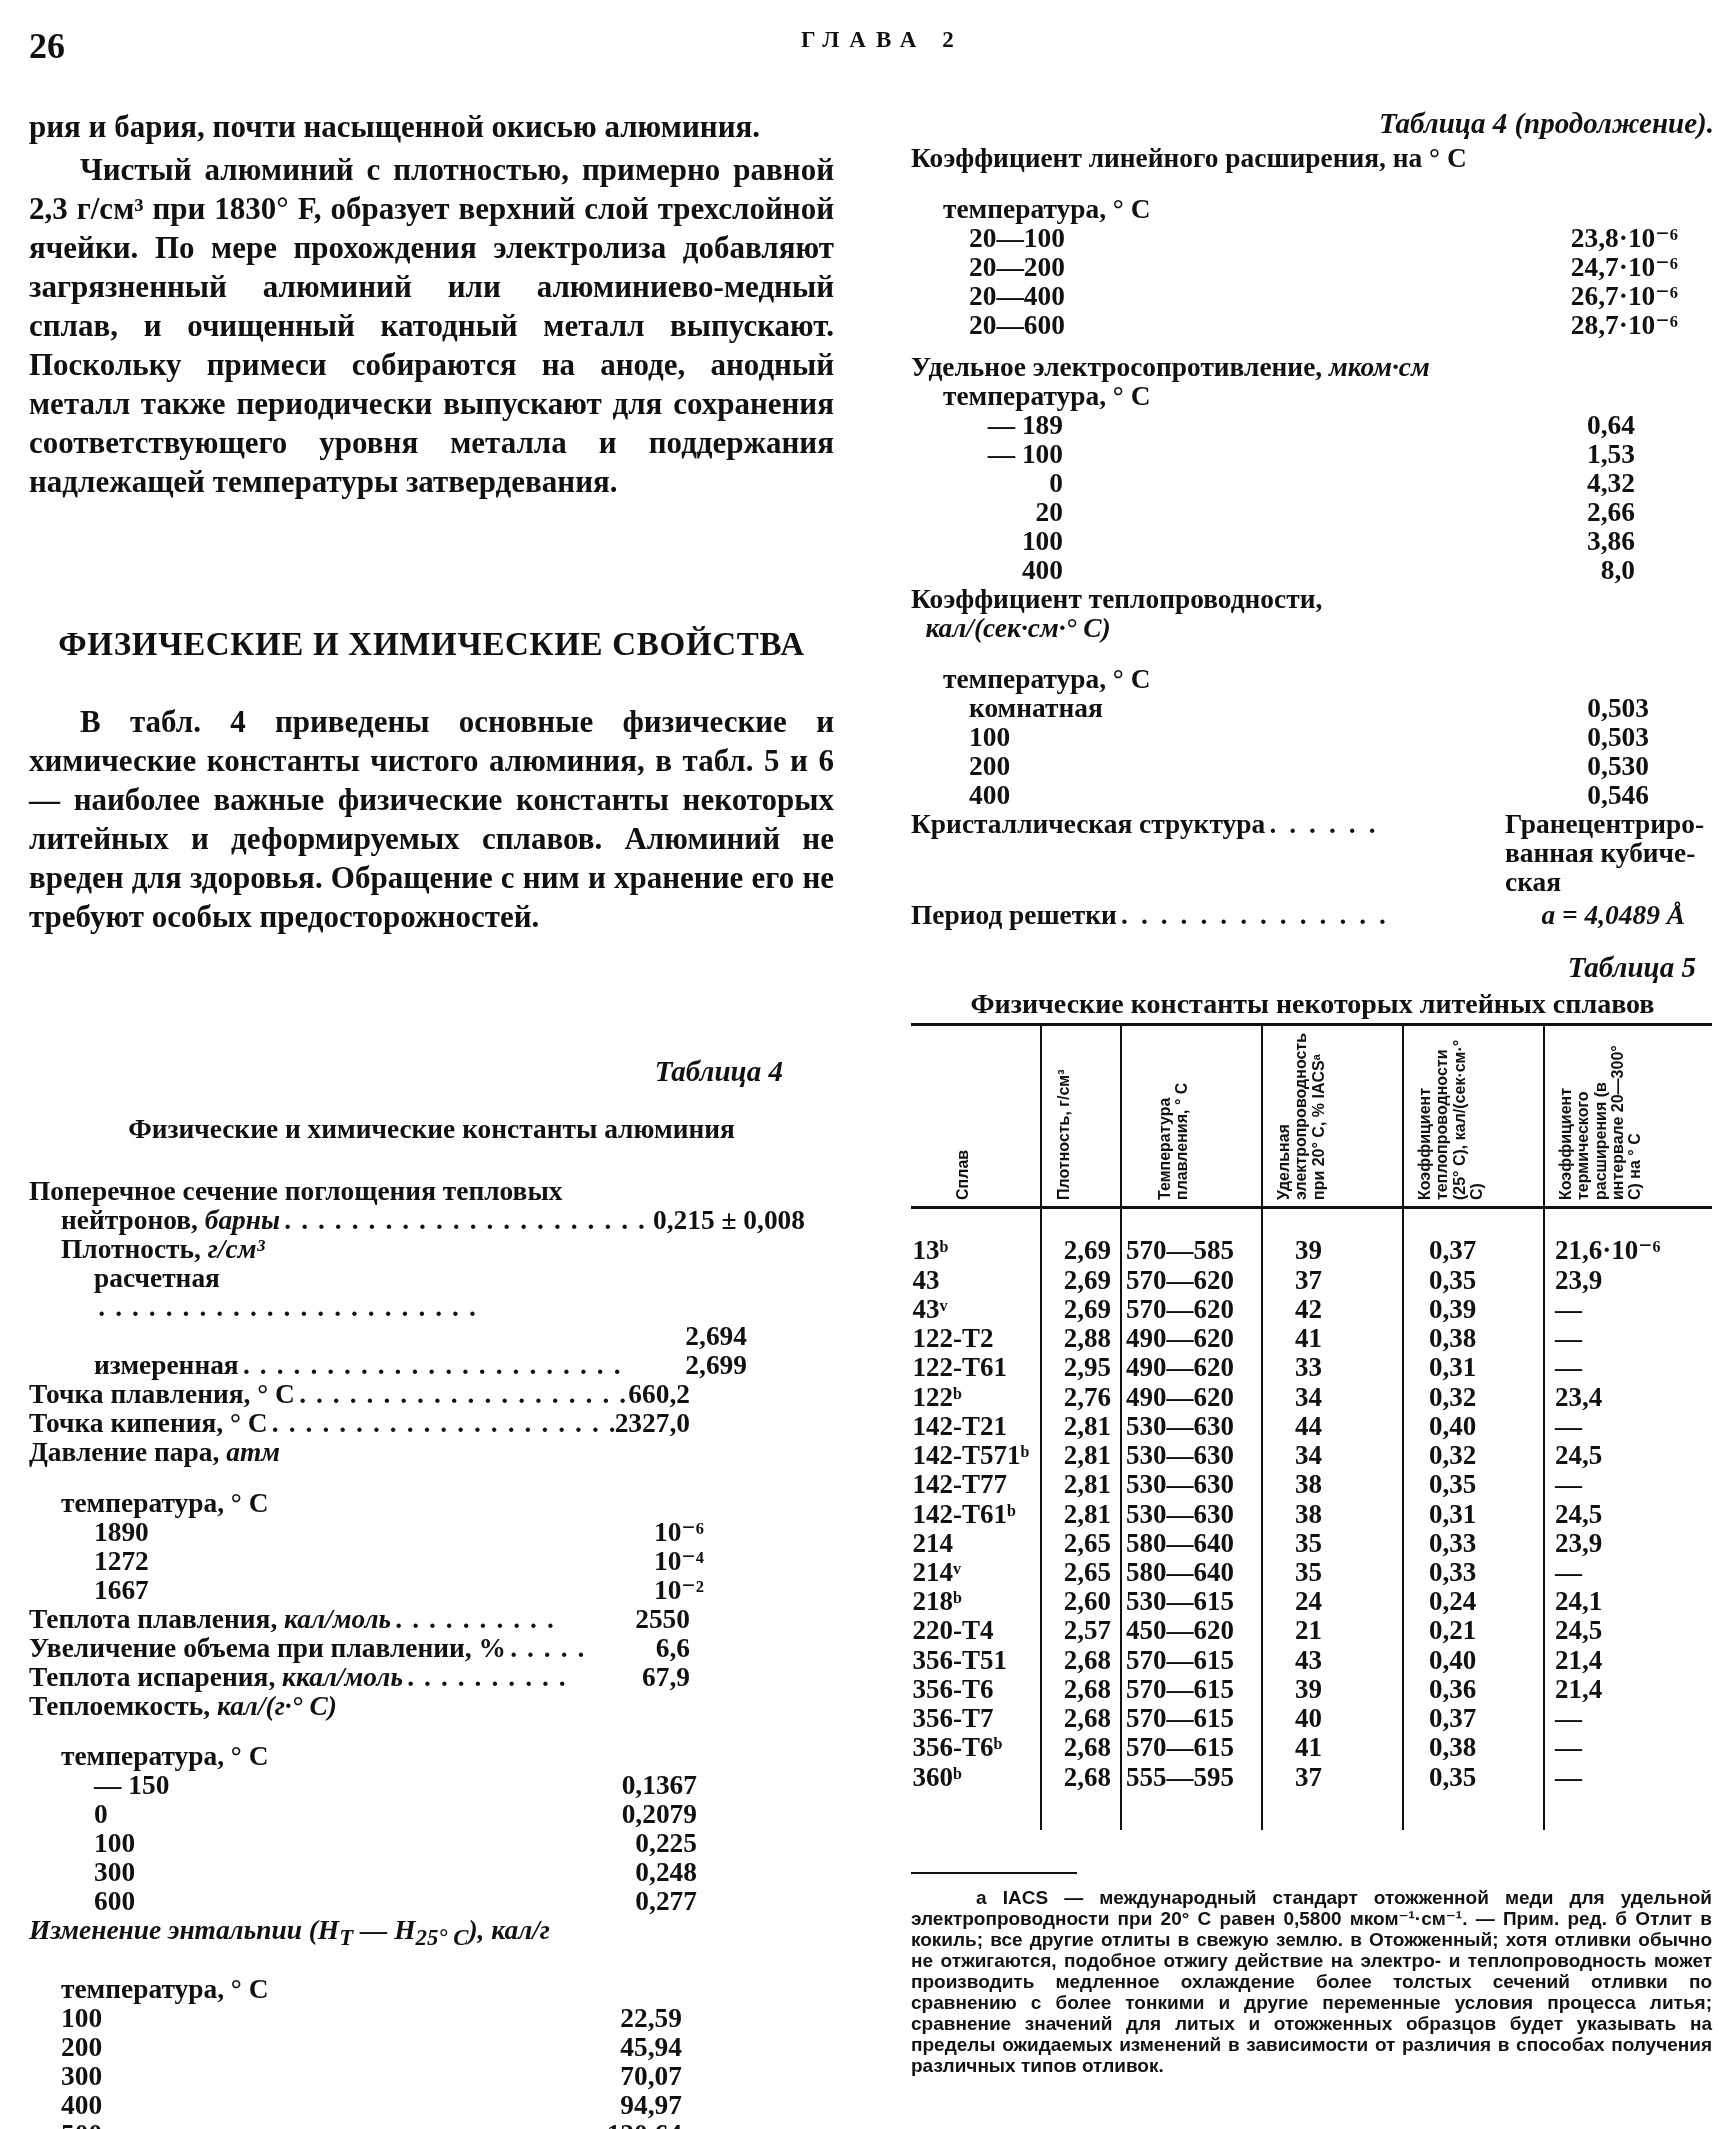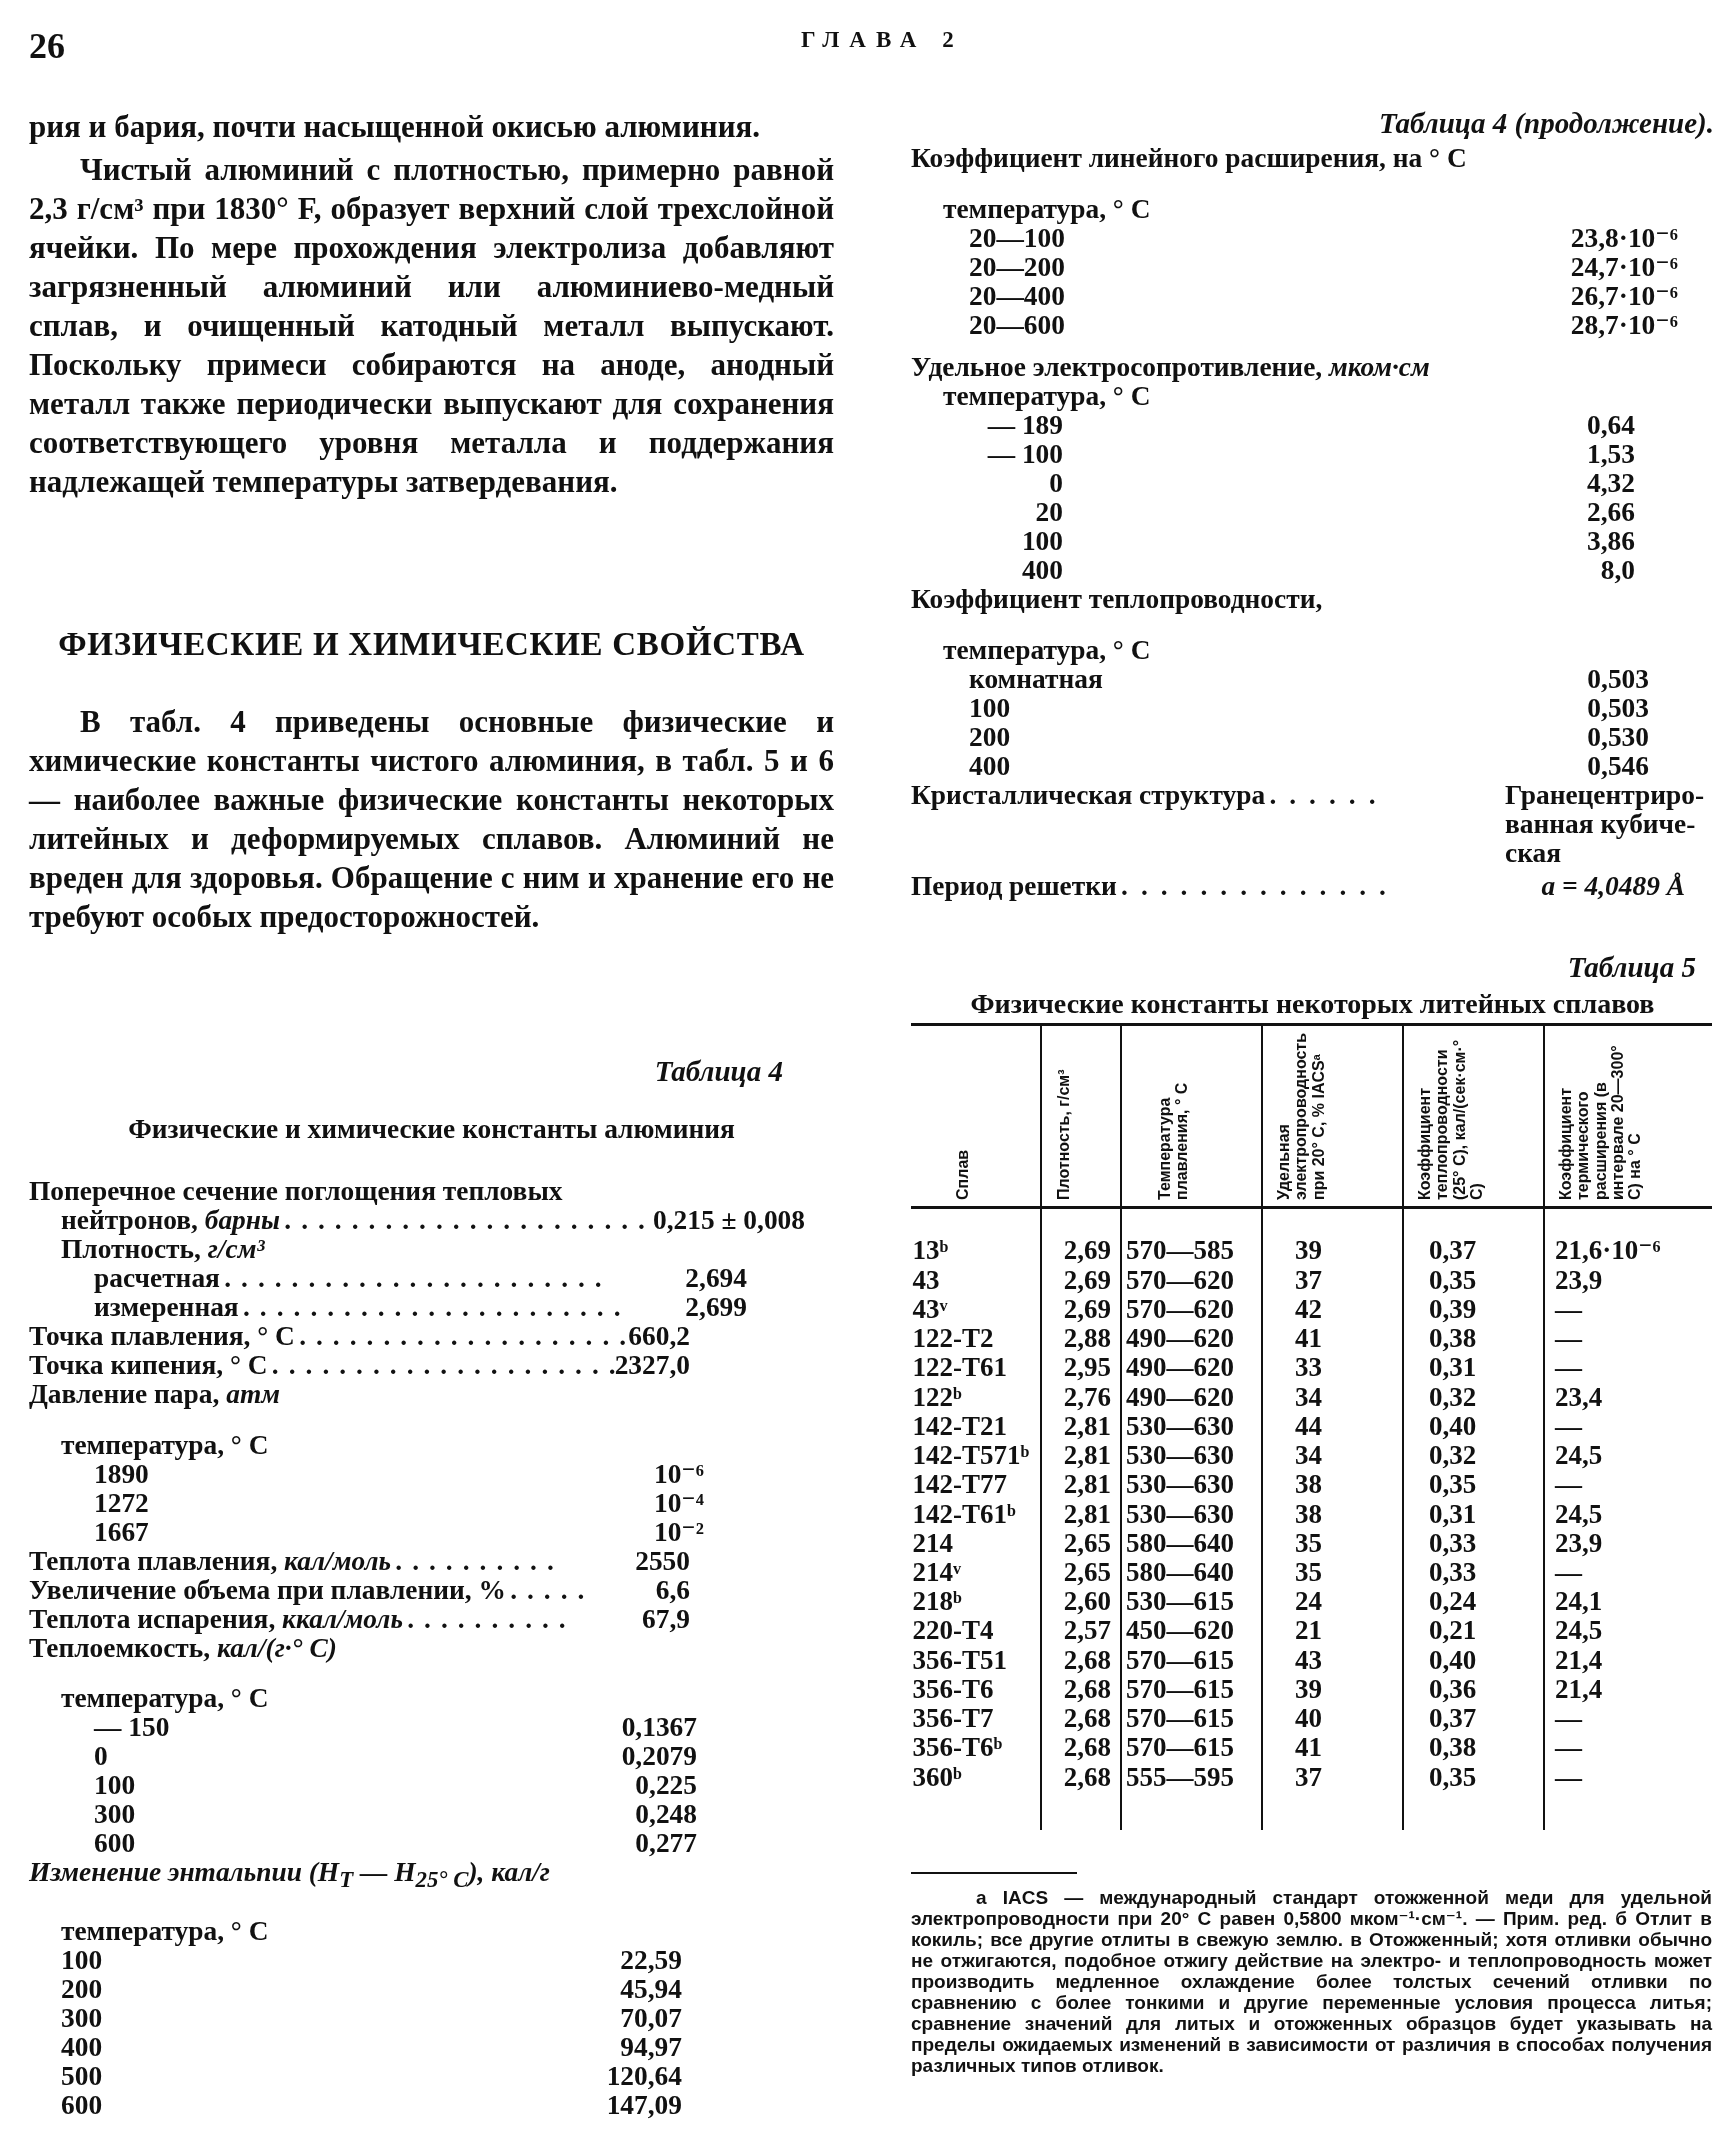--- a/index.html
+++ b/index.html
@@ -72,21 +72,21 @@
         <span class="lbl">Поперечное сечение поглощения тепловых</span>
       </div>
     <div class="row sub" style="padding-right:29px;">
       <span class="lbl"><span>нейтронов,</span> <span class="it">барны</span></span>
       <span class="dots">.......................</span>
       <span class="val">0,215 ± 0,008</span>
     </div>
     <div class="row sub">
       <span class="lbl"><span>Плотность,</span> <span class="it">г/см³</span></span>
     </div>
-    <div class="row sub2" style="padding-right:87px;">
+    <div class="row sub2" style="padding-right:87px;flex-direction:column;">
       <span class="lbl">расчетная</span>
         <span class="dots">.......................</span>
         <span class="val">2,694</span>
     </div>
     <div class="row sub2" style="padding-right:87px;">
       <span class="lbl">измеренная</span>
         <span class="dots">.......................</span>
         <span class="val">2,699</span>
     </div>
     <div class="row" style="padding-right:144px;">
@@ -245,20 +245,23 @@
   <div class="row" style="padding-left:58px;padding-right:79px;">
       <span style="width:94px;text-align:right;">100</span>
       <span>3,86</span>
     </div>
   <div class="row" style="padding-left:58px;padding-right:79px;">
       <span style="width:94px;text-align:right;">400</span>
       <span>8,0</span>
     </div>
   <div class="row">
       <span>Коэффициент теплопроводности,</span>
+    </div>
+  <div class="row sub it" style="padding-left:14.4px;">
+      <span>кал/(сек·см·° С)</span>
     </div>
   <div class="gap"></div>
   <div class="row sub">
       <span>температура, ° С</span>
     </div>
   <div class="row" style="padding-left:58px;padding-right:65px;">
       <span>комнатная</span>
       <span>0,503</span>
     </div>
   <div class="row" style="padding-left:58px;padding-right:65px;">

